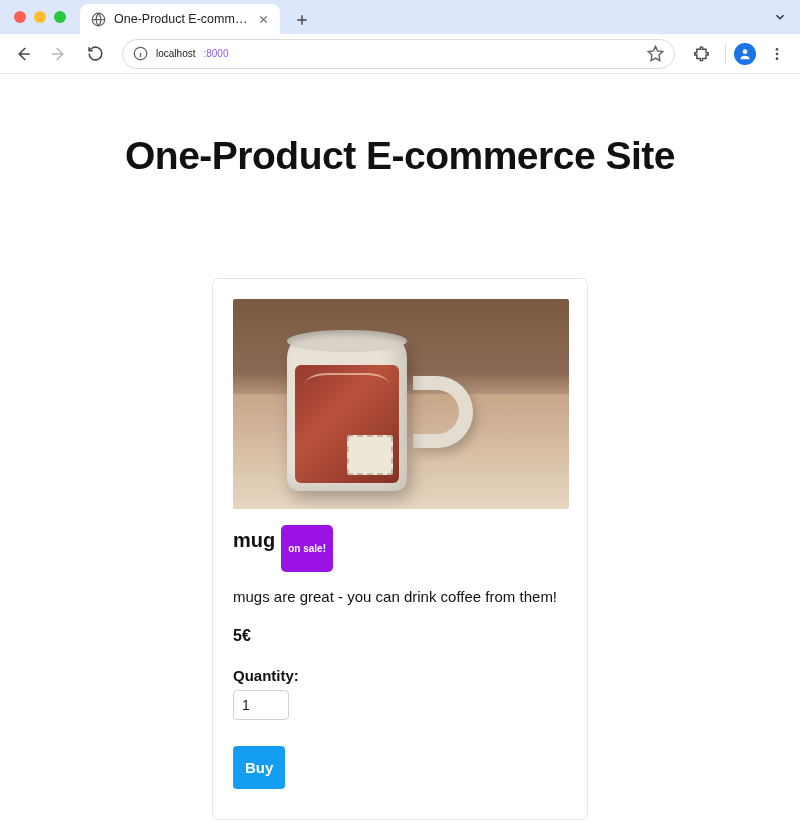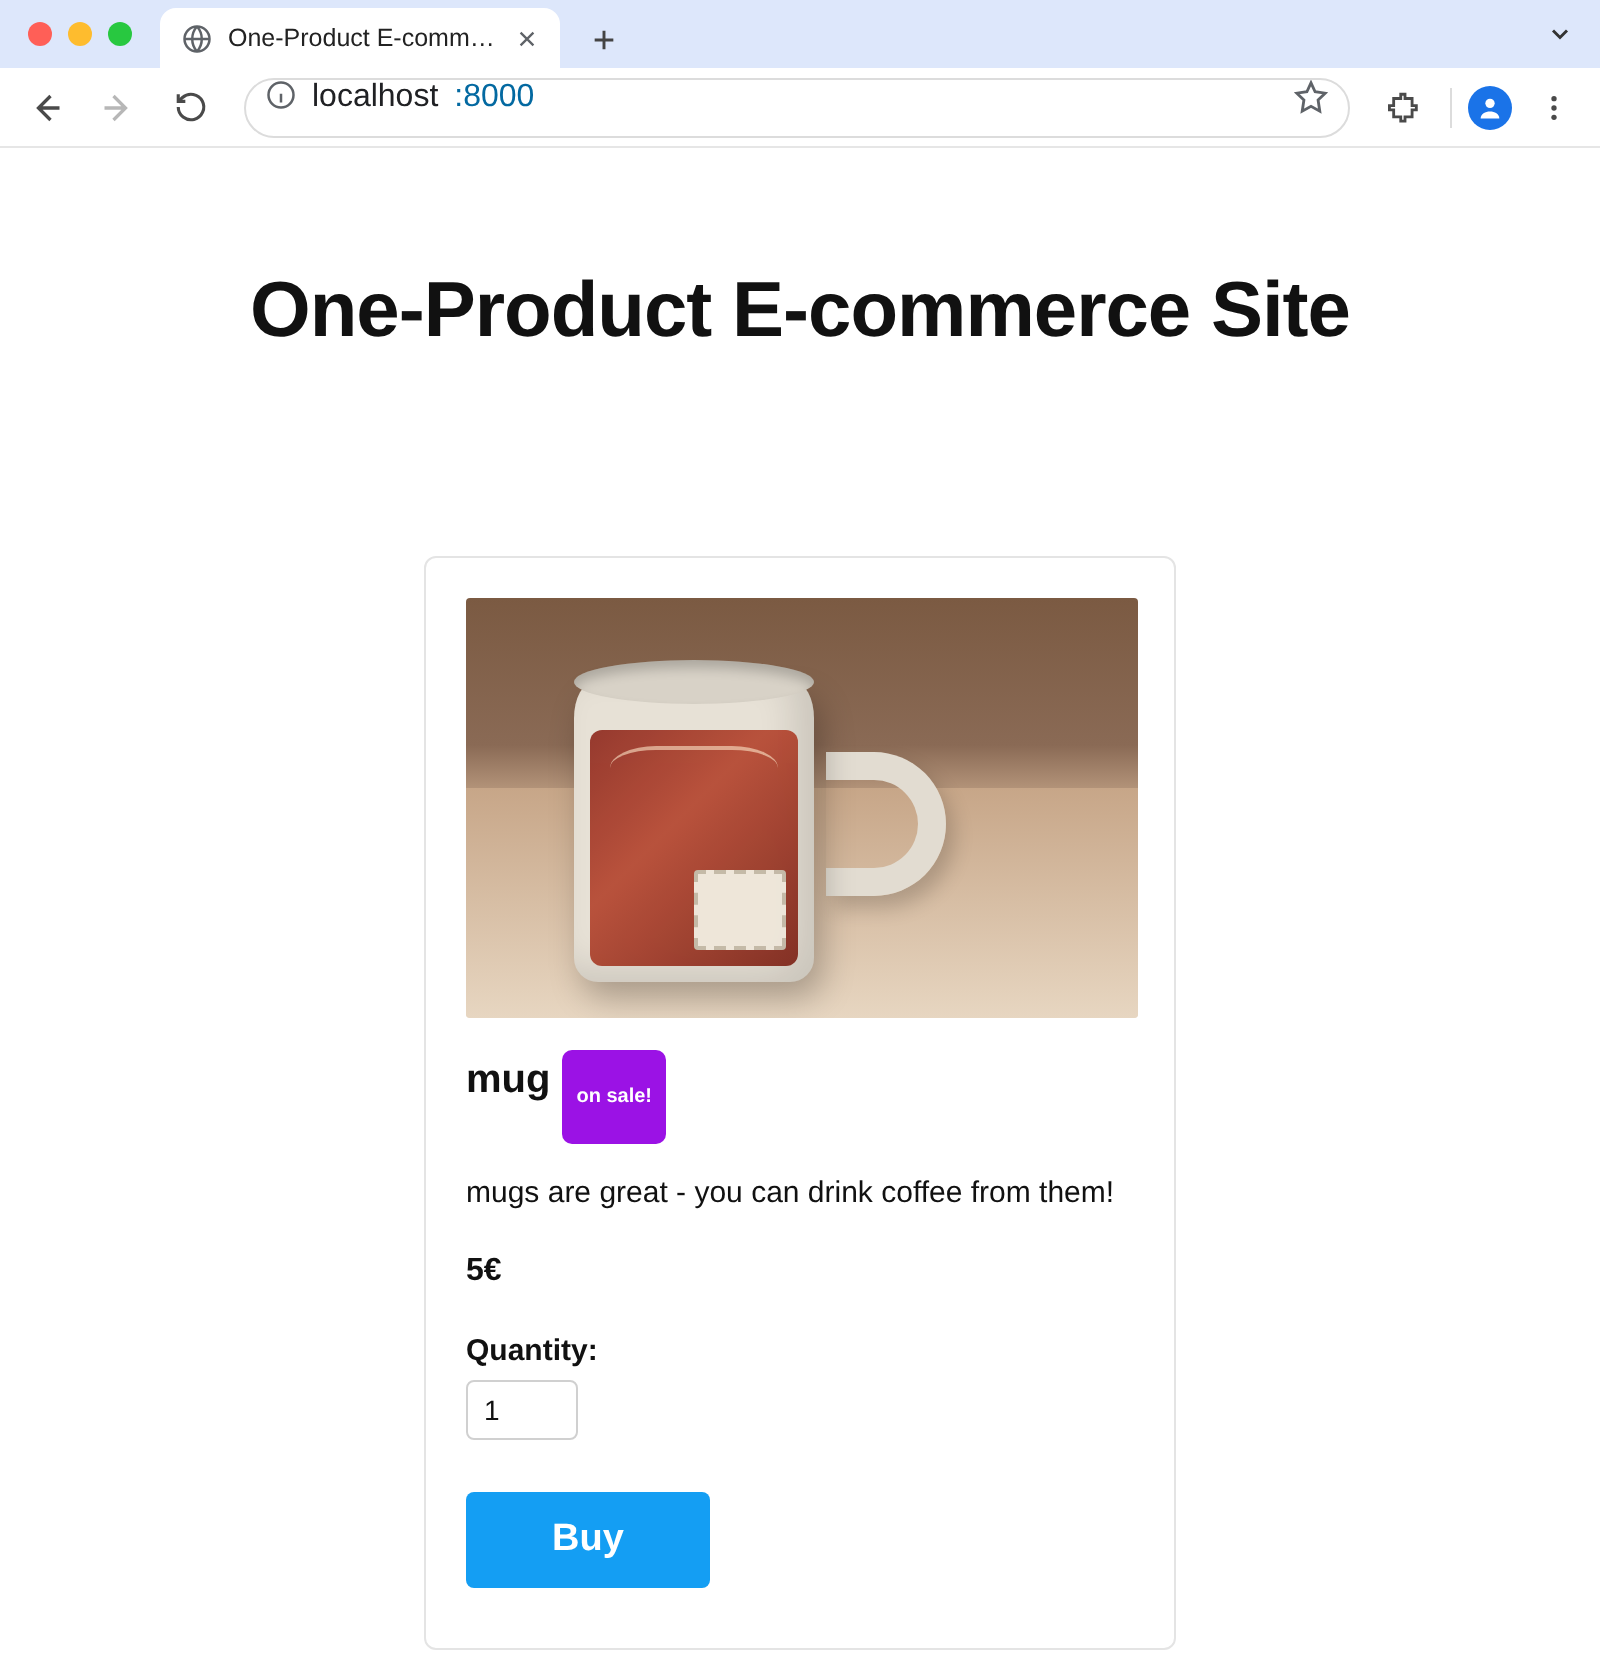--- a/index.html
+++ b/index.html
@@ -81,30 +81,30 @@
     }
     .tbtn.disabled { color:#b7b7b7; }
     .omnibox {
       flex: 1;
       height: 30px;
       border-radius: 16px;
       background: #f1f3f4;
       background: #fff;
       border: 1px solid #dcdcdc;
       display: flex;
-      align-items: flex-start;
+      align-items: center;
       padding: 0 10px;
       gap: 8px;
-      font-size: 16px;
+      font-size: 10px;
       color: #202124;
       margin: 0 6px;
     }
     .omnibox .info-icon { color:#5f6368; display:flex; }
     .omnibox .host { color:#202124; }
-    .omnibox .path { color:#0369a1; }
+    .omnibox .path { color:#8b5cf6; }
     .omnibox .spacer { flex:1; }
     .omnibox .star { color:#5f6368; display:flex; }
 
     .right-icons { display:flex; align-items:center; gap:6px; }
     .sep { width:1px; height:20px; background:#dcdcdc; margin: 0 2px; }
     .avatar {
       width: 22px; height: 22px; border-radius: 50%;
       background: #1a73e8; display:flex; align-items:center; justify-content:center;
     }
     .avatar svg { fill:#fff; }
@@ -229,24 +229,24 @@
       color:#111;
     }
     .buy-btn {
       margin-top: 26px;
       display: inline-flex;
       align-items: center;
       justify-content: center;
       background: #149ef3;
       color: #fff;
       font-weight: 800;
-      font-size: 19px;
+      font-size: 15px;
       border: none;
       border-radius: 4px;
-      padding: 13px 43px;
+      padding: 13px 12px;
       cursor: pointer;
     }
   </style>
 </head>
 <body>
 
 <div class="browser-chrome">
   <div class="tab-strip">
     <div class="traffic-lights">
       <div class="tl tl-red"></div>

